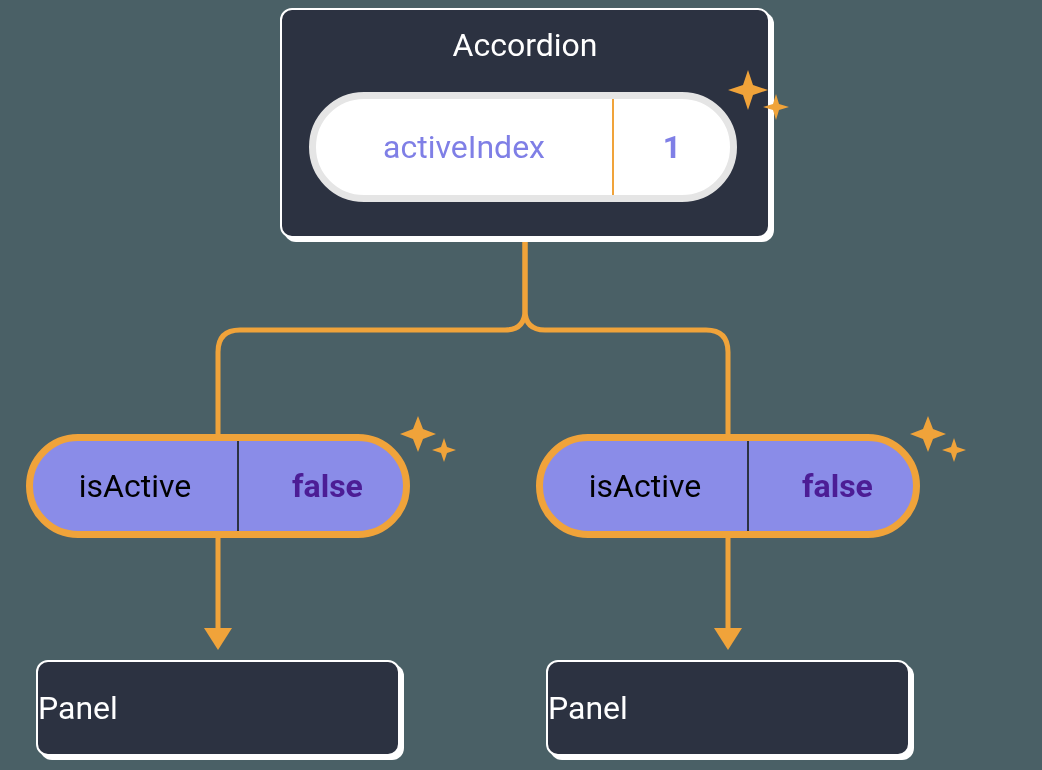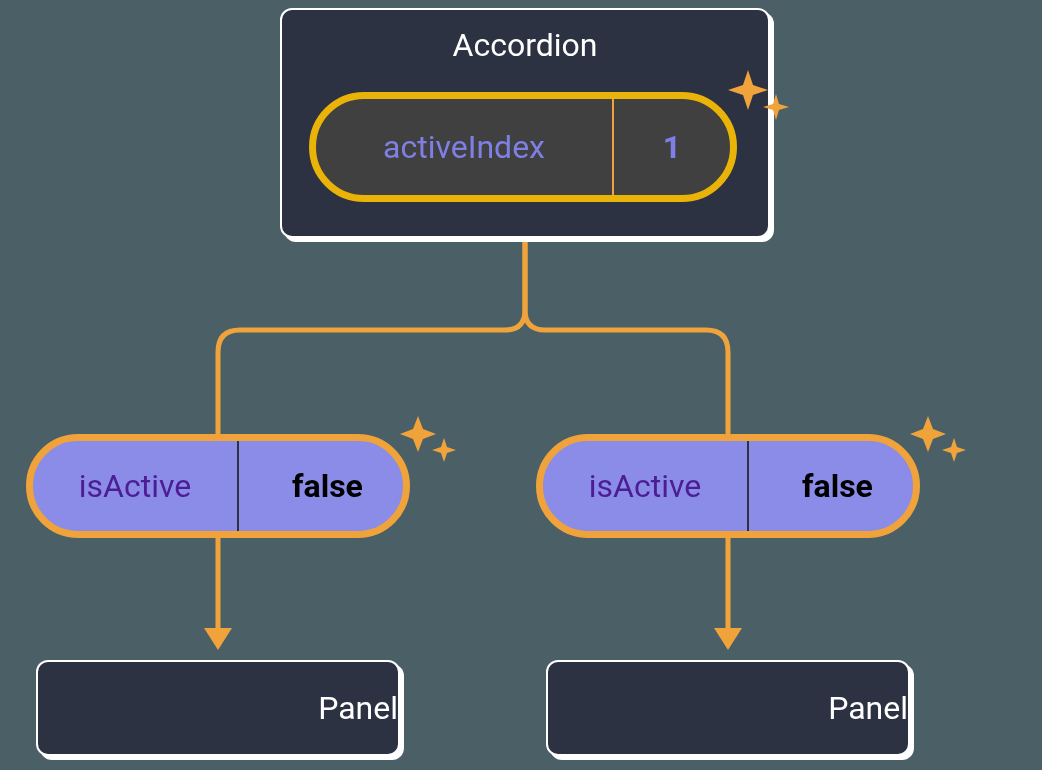--- a/index.html
+++ b/index.html
@@ -50,23 +50,23 @@
 
   .accordion-title {
     font-size: 32px;
     font-weight: 400;
     color: #ffffff;
   }
 
   
   .pill-outer {
     position: absolute;
-    border: 7px solid #eab308;
+    border: 7px solid #e5e5e5;
     border-radius: 999px;
-    background: #404040;
+    background: #ffffff;
     box-sizing: border-box;
     display: flex;
     align-items: stretch;
   }
 
   .pill-active {
     left: 309px;
     top: 92px;
     width: 428px;
     height: 110px;
@@ -102,42 +102,42 @@
 
   .pill-isactive.left-pill { left: 26px; top: 434px; }
   .pill-isactive.right-pill { left: 536px; top: 434px; }
 
   .pill-isactive .pill-left {
     flex: 0 0 204px;
     display: flex;
     align-items: center;
     justify-content: center;
     font-size: 32px;
-    color: #4c1d95;
+    color: #000000;
     border-right: 2px solid #2c3241;
   }
 
   .pill-isactive .pill-right {
     flex: 1;
     display: flex;
     align-items: center;
     justify-content: center;
     font-size: 32px;
     font-weight: 700;
-    color: #000000;
+    color: #4c1d95;
     padding-left: 13px;
   }
 
   
   .panel-card {
     width: 364px;
     height: 96px;
     display: flex;
     align-items: center;
-    justify-content: flex-end;
+    justify-content: flex-start;
     font-size: 32px;
     color: #ffffff;
   }
 
   .panel-left { left: 36px; top: 660px; }
   .panel-right { left: 546px; top: 660px; }
 
   
   .sparkles {
     position: absolute;

